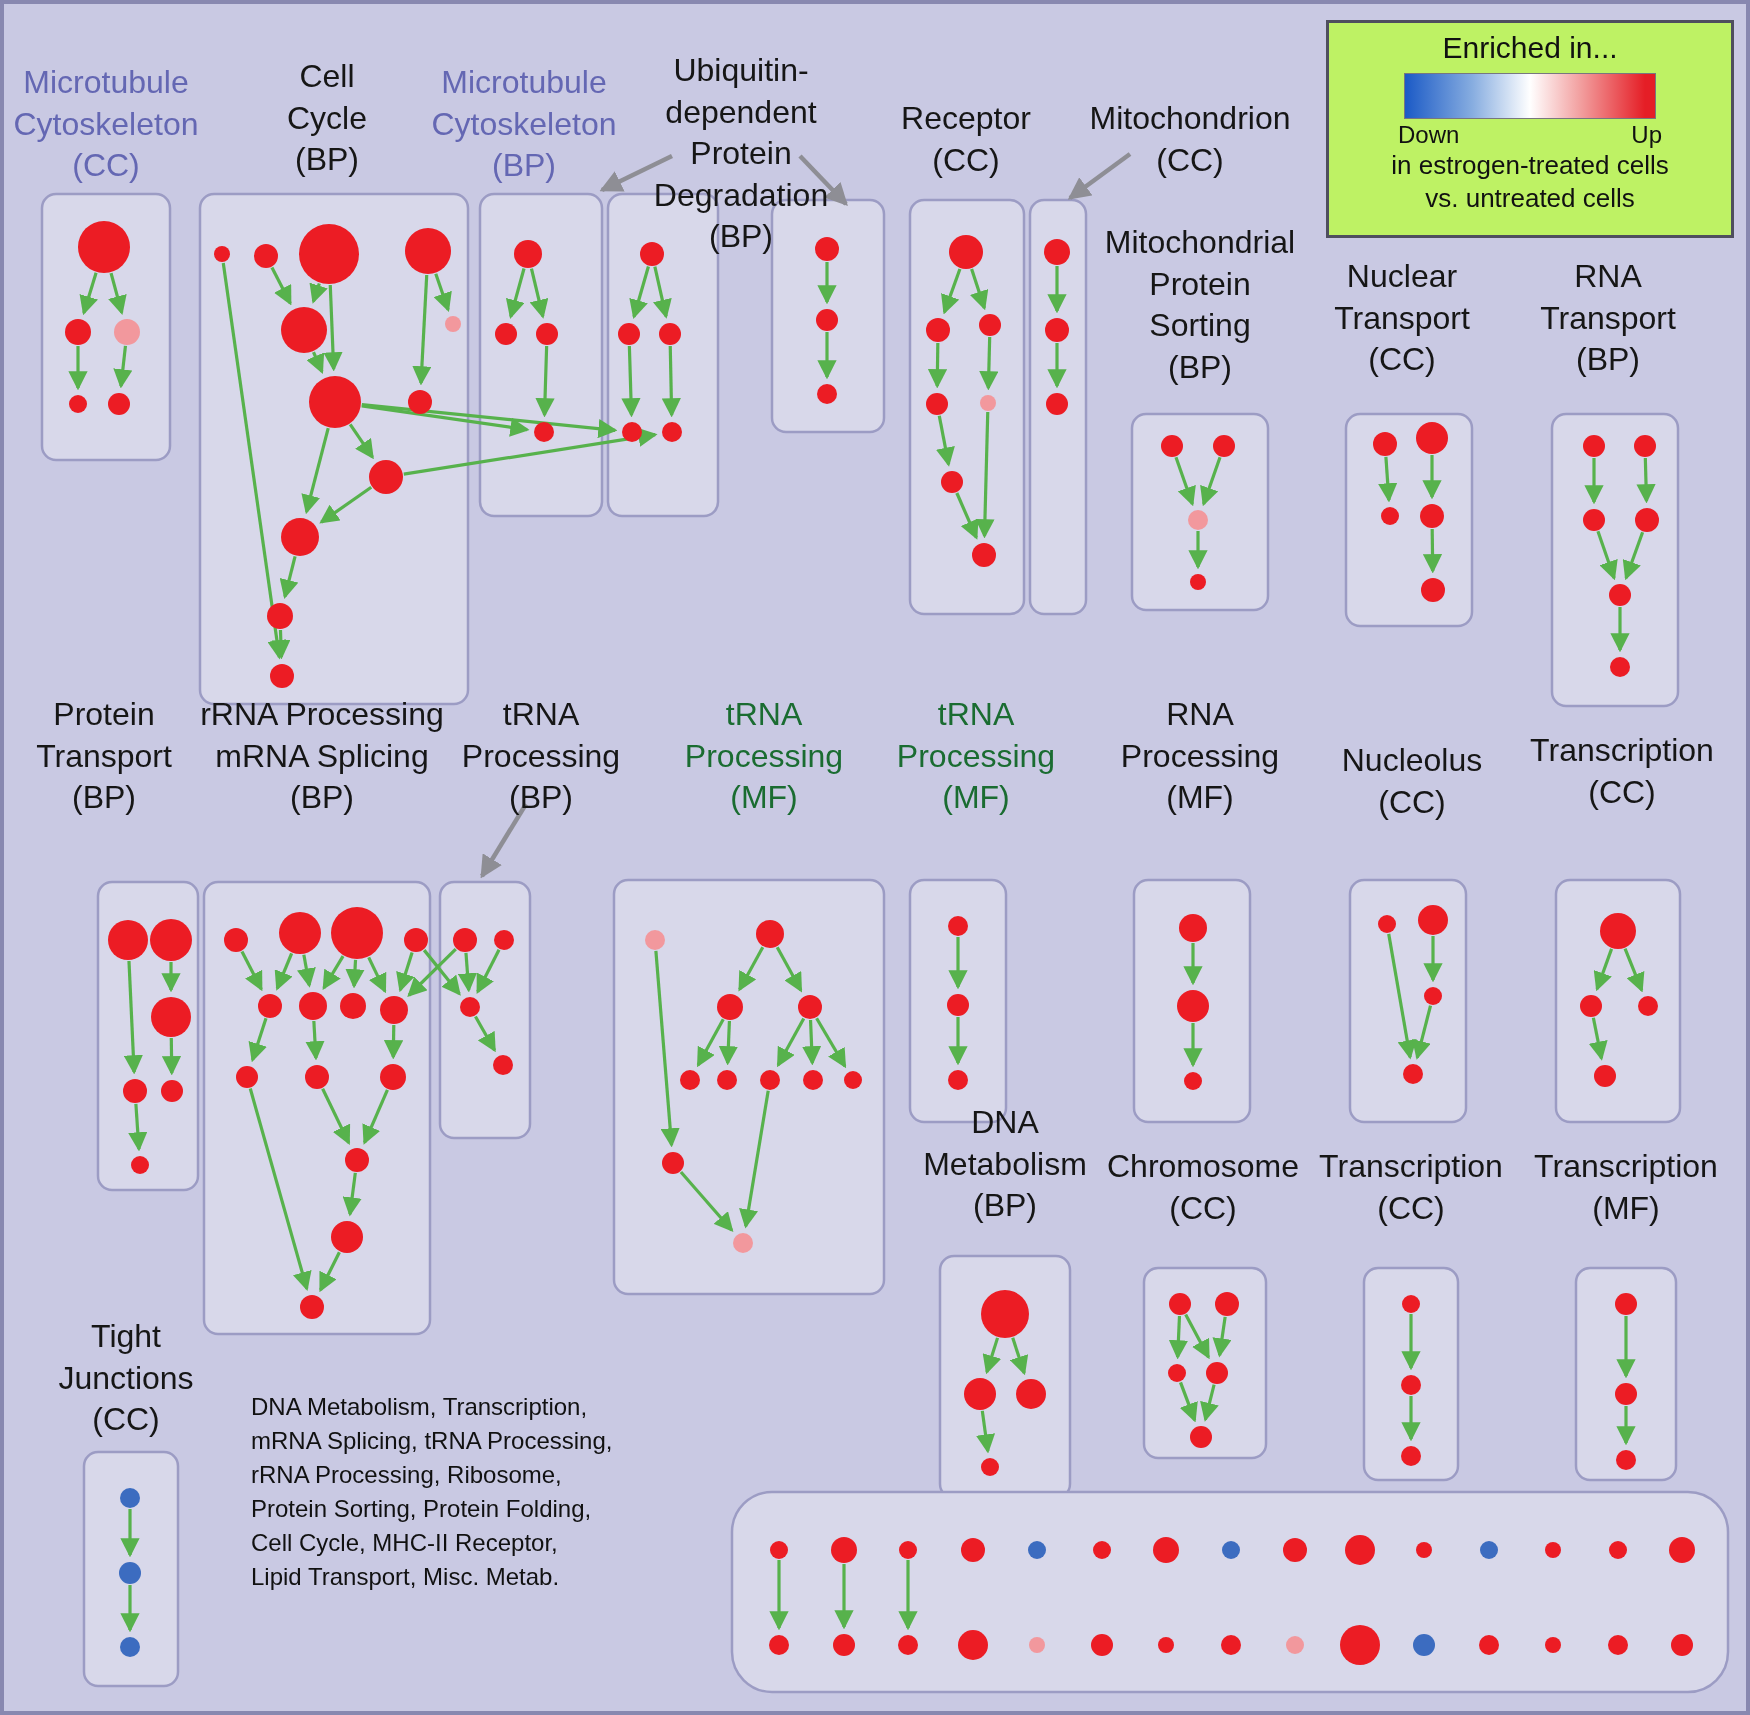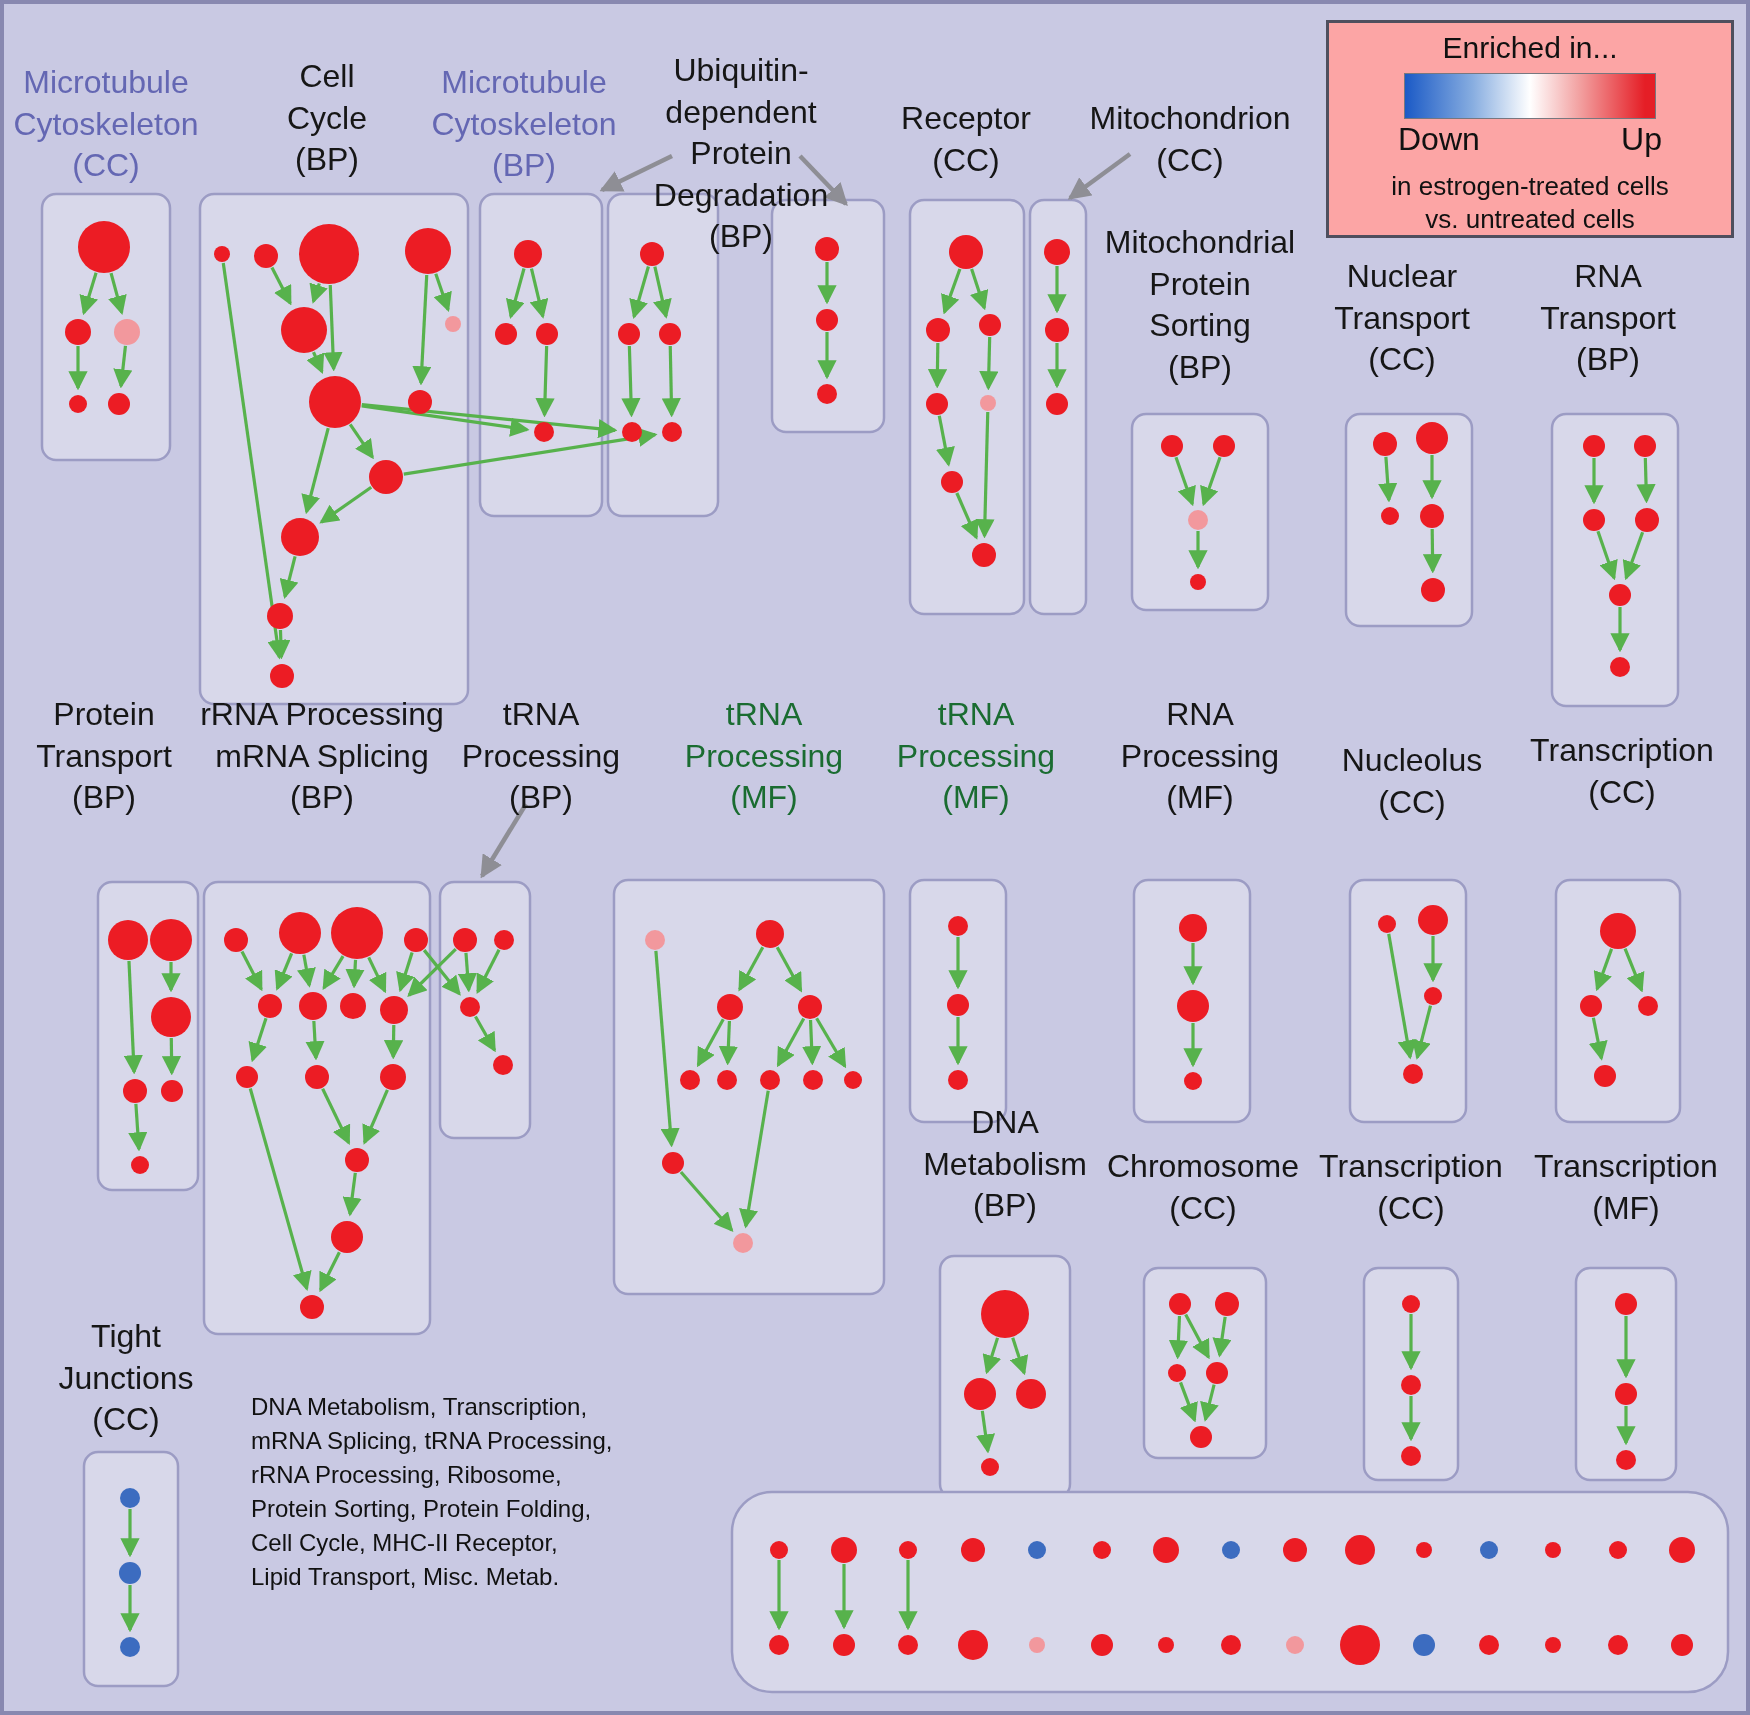--- a/index.html
+++ b/index.html
@@ -14,30 +14,30 @@
     font-size:32px; line-height:1.3; color:#161616;
   }
   .lbl-purple { color:#6467b3; }
   .lbl-green  { color:#1a6c31; }
   .footnote {
     position:absolute; left:247px; top:1386px; width:490px;
     white-space:pre-line; font-size:24px; line-height:1.42; color:#111;
   }
   .legend {
     position:absolute; left:1322px; top:16px; width:408px; height:218px;
-    background:#fca5a5; border:3px solid #4f4f5e;
+    background:#bef264; border:3px solid #4f4f5e;
   }
   .legend-title { font-size:30px; text-align:center; margin-top:8px; color:#111; }
   .legend-bar {
     width:252px; height:46px; margin:8px auto 0; border:1px solid #77777f;
     background:linear-gradient(90deg,#1b5ac6 0%,#87ade0 27%,#ffffff 50%,#f2a0a0 70%,#e51e26 96%);
   }
   .legend-ends {
-    width:264px; margin:2px auto 12px; display:flex; justify-content:space-between;
-    font-size:32px; color:#111;
+    width:264px; margin:2px auto 0; display:flex; justify-content:space-between;
+    font-size:24px; color:#111;
   }
   .legend-caption {
     font-size:26px; text-align:center; margin-top:0;
     white-space:pre-line; line-height:1.28; color:#111;
   }
 </style>
 </head>
 <body>
 
 <div class="figure">

